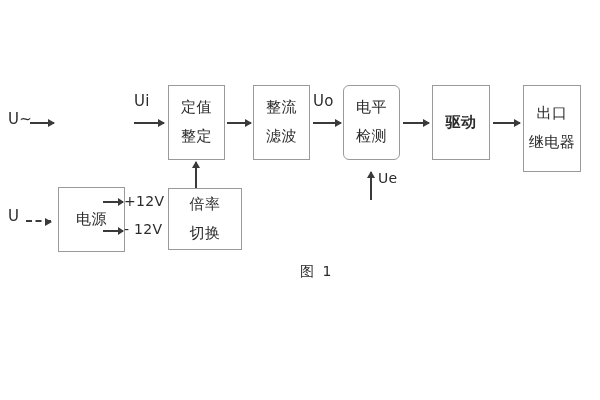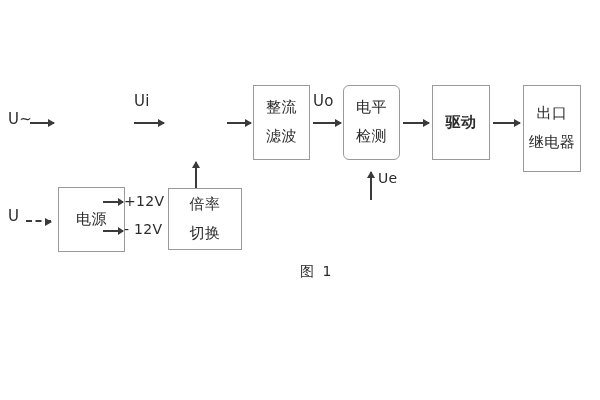--- a/index.html
+++ b/index.html
@@ -109,20 +109,24 @@
 
 <div id="canvas">
 
   <div class="label" style="left:8px; top:110px;">U~</div>
   <div class="arrow-h" style="left:30px; top:122px; width:24px;"></div>
 
 
   <div class="label" style="left:134px; top:92px;">Ui</div>
   <div class="arrow-h" style="left:134px; top:122px; width:30px;"></div>
 
+  <div class="block" style="left:168px; top:85px; width:57px; height:75px;">
+    <span class="line">定值</span>
+    <span class="line">整定</span>
+  </div>
 
   <div class="arrow-h" style="left:227px; top:122px; width:24px;"></div>
 
   <div class="block" style="left:253px; top:85px; width:57px; height:75px;">
     <span class="line">整流</span>
     <span class="line">滤波</span>
   </div>
 
   <div class="label" style="left:313px; top:92px;">Uo</div>
   <div class="arrow-h" style="left:313px; top:122px; width:28px;"></div>

